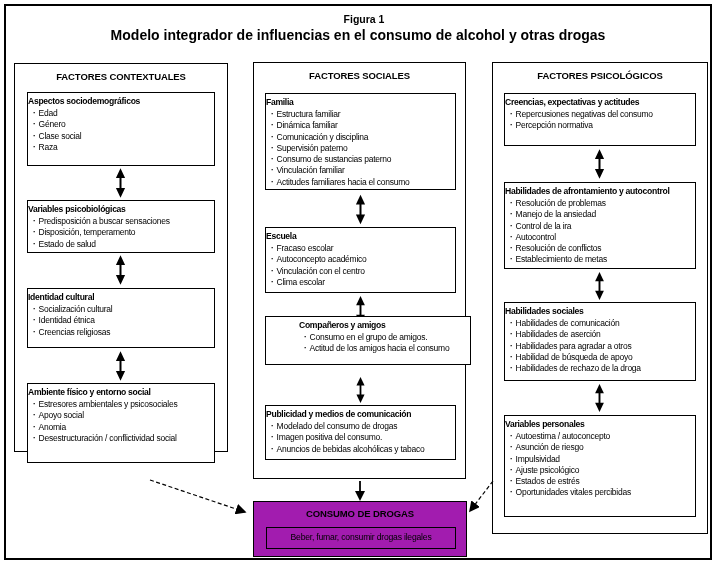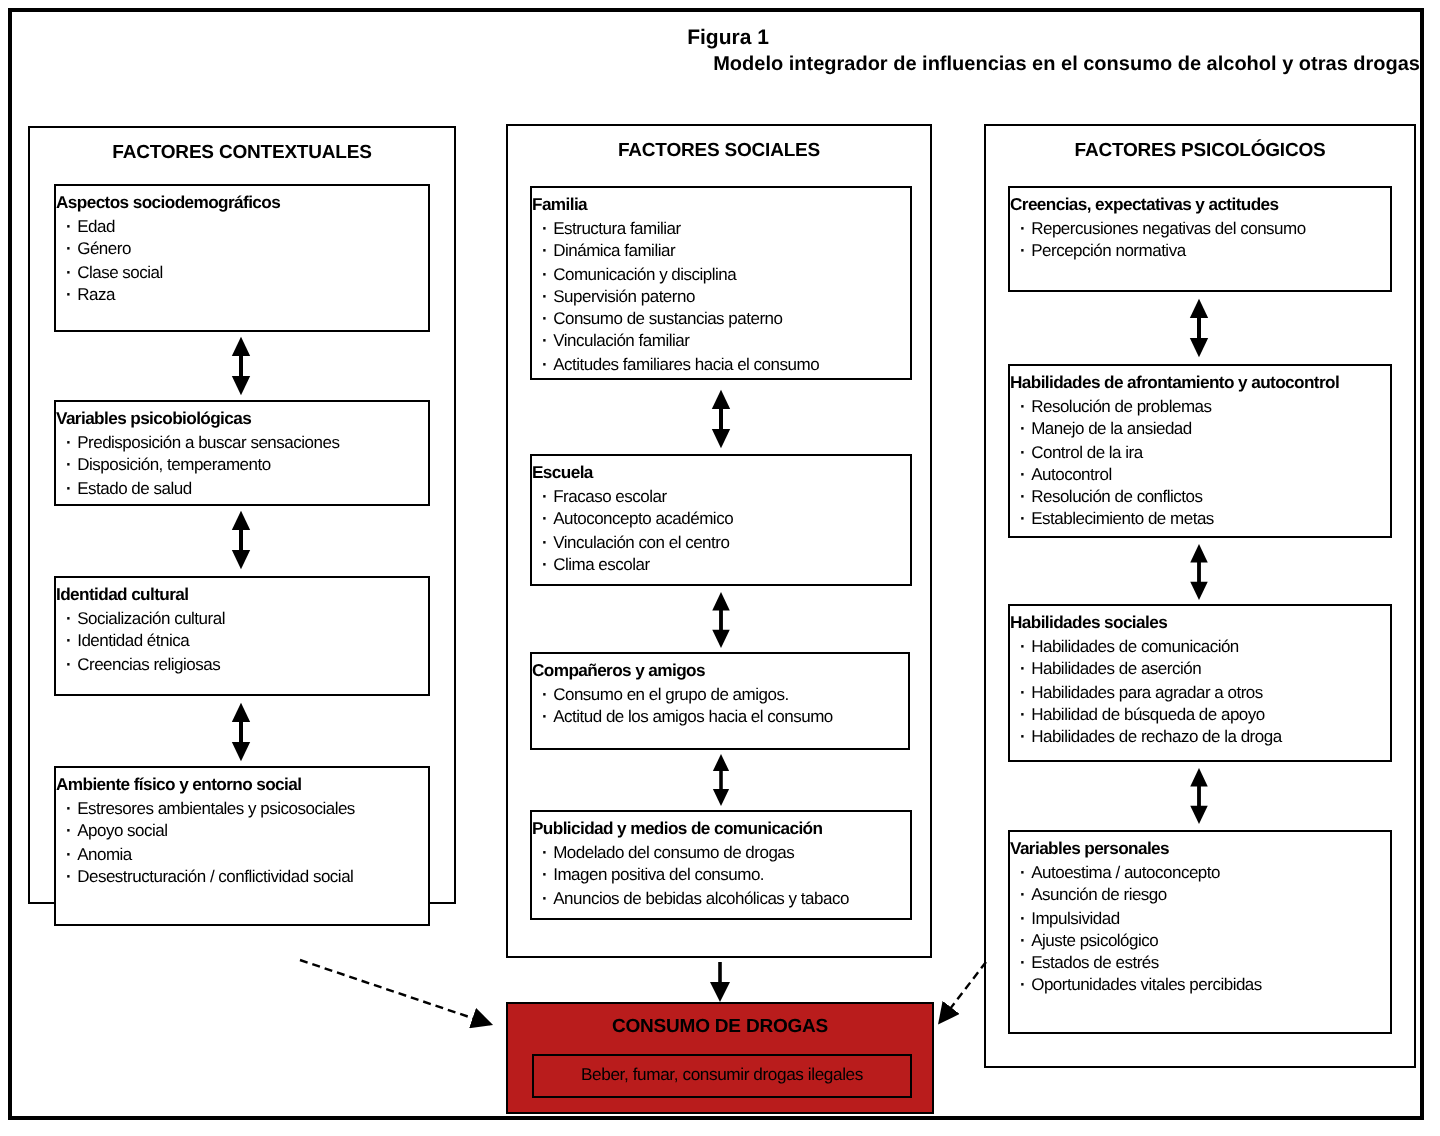--- a/index.html
+++ b/index.html
@@ -1,28 +1,28 @@
 <!DOCTYPE html>
 <html><head>
 <meta charset="utf-8">
 <style>
   html,body{margin:0;padding:0;background:#fff;}
   body{width:720px;height:568px;position:relative;font-family:"Liberation Sans",sans-serif;color:#000;}
   .figure{position:absolute;left:4px;top:4px;width:708px;height:556px;border:2px solid #000;background:#fff;box-sizing:border-box;}
   .fig-title{position:absolute;top:7px;left:0;right:0;text-align:center;font-weight:bold;font-size:10.5px;padding-left:12px;}
-  .fig-subtitle{position:absolute;top:21px;left:0;right:0;text-align:right;font-weight:bold;font-size:10px;}
+  .fig-subtitle{position:absolute;top:21px;left:0;right:0;text-align:center;font-weight:bold;font-size:14px;}
   .col{position:absolute;border:1.5px solid #000;box-sizing:border-box;background:#fff;}
   .col h2{margin:0;padding-top:7px;text-align:center;font-size:9.5px;font-weight:bold;letter-spacing:-0.1px;white-space:nowrap;}
   .box{position:absolute;border:1px solid #000;box-sizing:border-box;background:#fff;padding-top:1px;}
   .box h3{margin:0;padding:2px 0 1px;text-align:left;font-size:8.6px;font-weight:bold;white-space:nowrap;letter-spacing:-0.3px;}
   .box ul{list-style:none;margin:1px 0 0;padding:0 0 0 5px;}
   .box li{font-size:8.5px;line-height:11.3px;white-space:nowrap;letter-spacing:-0.25px;}
   .box li::before{content:"·";font-weight:bold;margin-right:3px;}
   .darrow{position:absolute;}
-  .outcome{position:absolute;border:1.5px solid #000;box-sizing:border-box;background:#b91c1c;}
+  .outcome{position:absolute;border:1.5px solid #000;box-sizing:border-box;background:#a21caf;}
   .outcome h2{margin:0;padding-top:6px;text-align:center;font-size:9.5px;font-weight:bold;letter-spacing:-0.1px;}
   .outcome .inner{position:absolute;left:12px;top:25px;width:190px;height:22px;border:1px solid #000;box-sizing:border-box;text-align:center;font-size:8.6px;line-height:19px;letter-spacing:-0.2px;white-space:nowrap;}
   .overlay{position:absolute;left:0;top:0;width:704px;height:552px;pointer-events:none;}
 </style>
 </head>
 <body>
 
 <div class="figure">
   <div class="fig-title">Figura 1</div>
   <div class="fig-subtitle">Modelo integrador de influencias en el consumo de alcohol y otras drogas</div>
@@ -109,21 +109,21 @@
       <ul>
         <li>Fracaso escolar</li>
         <li>Autoconcepto académico</li>
         <li>Vinculación con el centro</li>
         <li>Clima escolar</li>
       </ul>
     </div>
     <svg class="darrow" style="left:101px;top:233px;" width="11" height="28">
         <use href="#dbl"></use>
       </svg>
-    <div class="box" style="left:11px;top:263px;width:190px;height:49px;">
+    <div class="box" style="left:11px;top:253px;width:206px;height:49px;padding-left:33px;">
       <h3>Compañeros y amigos</h3>
       <ul>
         <li>Consumo en el grupo de amigos.</li>
         <li>Actitud de los amigos hacia el consumo</li>
       </ul>
     </div>
     <svg class="darrow" style="left:101px;top:314px;" width="11" height="26">
         <use href="#dbl"></use>
       </svg>
     <div class="box" style="left:11px;top:342px;width:191px;height:55px;">

